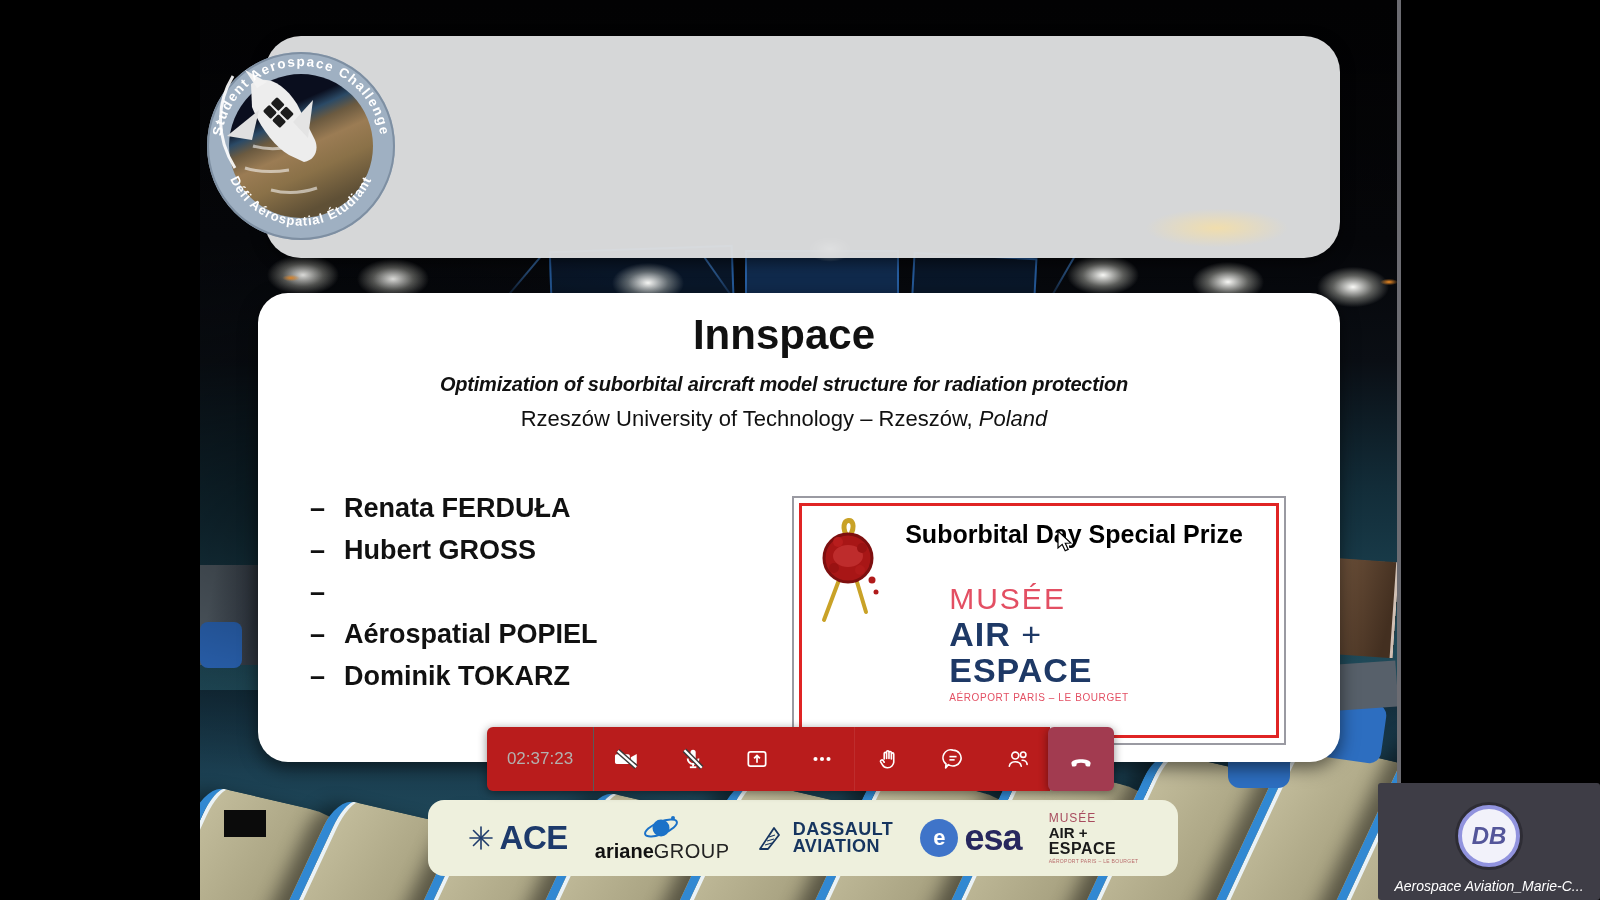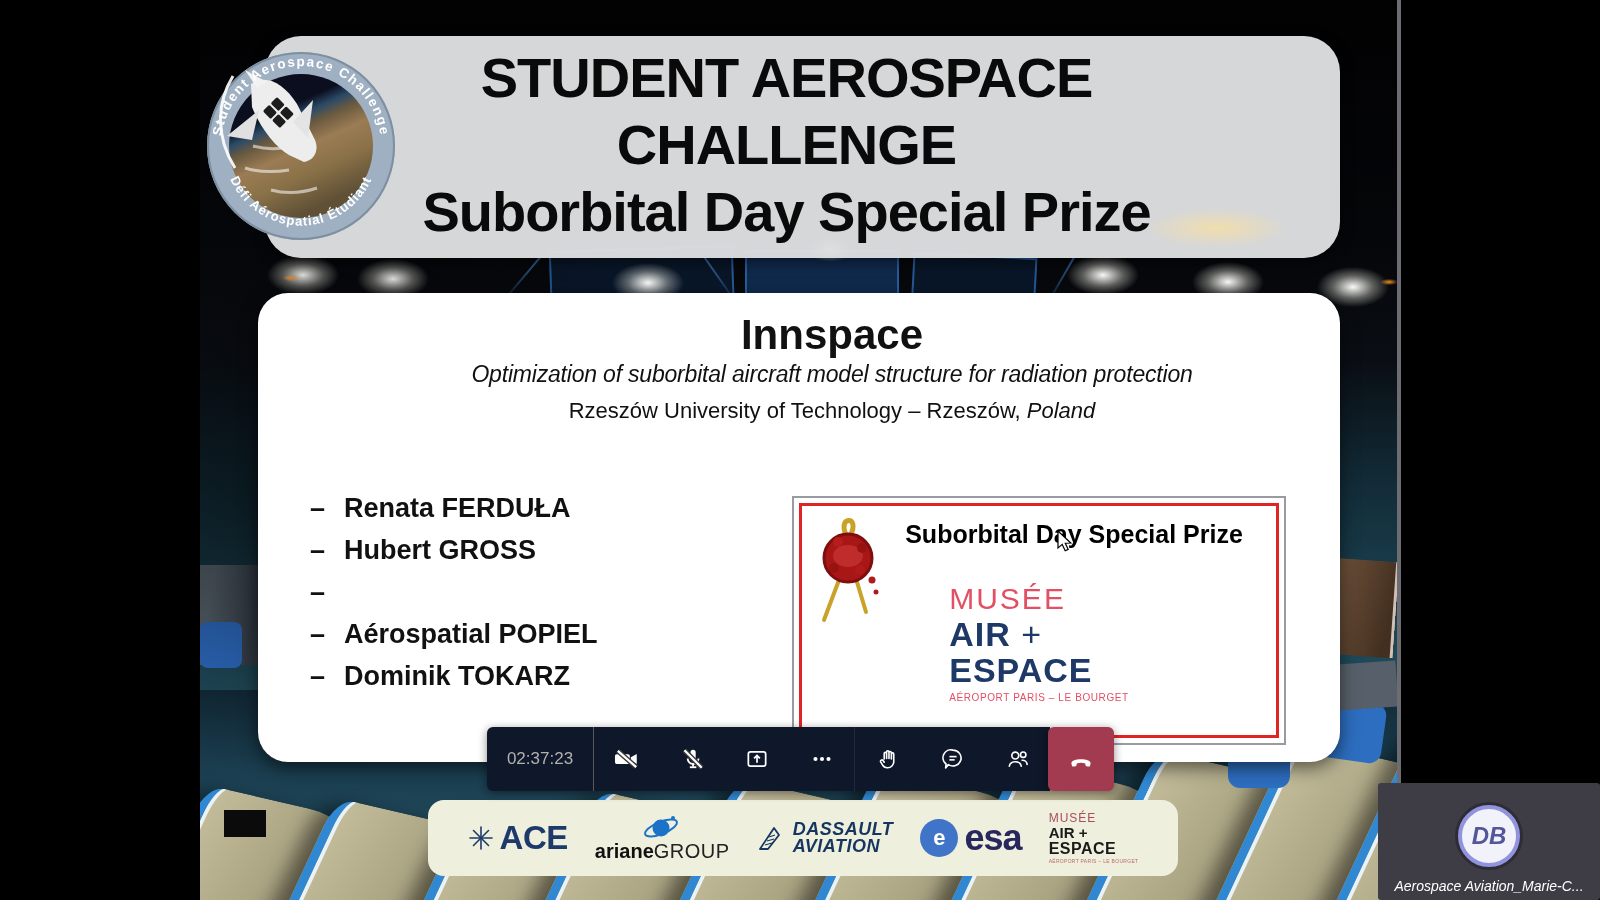--- a/index.html
+++ b/index.html
@@ -42,23 +42,23 @@
     background:rgba(221,222,223,.97);z-index:3;box-shadow:0 4px 14px rgba(0,0,0,.5);}
   #banner .glow{position:absolute;right:28px;bottom:4px;width:190px;height:52px;border-radius:50%;
     background:radial-gradient(closest-side,rgba(255,225,150,.65),rgba(255,225,150,0) 75%);}
   #banner-text{position:absolute;left:0;top:8px;width:1043px;text-align:center;color:#0a0a0a;
     font-weight:bold;font-size:56px;line-height:67px;letter-spacing:-1px;}
   
   #badge{position:absolute;left:205px;top:50px;width:192px;height:192px;z-index:4;}
   
   #card{position:absolute;left:258px;top:293px;width:1082px;height:469px;background:#fff;border-radius:30px;
     z-index:3;box-shadow:0 6px 18px rgba(0,0,0,.55);color:#111;}
-  #card .center-col{position:absolute;left:0;top:0;width:1052px;text-align:center;padding-left:48px;}
+  #card .center-col{position:absolute;left:0;top:0;width:1052px;text-align:center;}
   #team{margin-top:18px;font-size:42px;font-weight:bold;}
-  #proj{margin-top:2px;font-size:23px;font-weight:normal;font-style:italic;letter-spacing:-.2px;}
+  #proj{margin-top:14px;font-size:20px;font-weight:bold;font-style:italic;letter-spacing:-.2px;}
   #affil{margin-top:10px;font-size:22px;}
   #affil .country{font-style:italic;}
   #members{position:absolute;left:52px;top:200px;}
   .member{display:flex;align-items:baseline;height:42px;font-size:27px;font-weight:bold;}
   .member .dash{width:34px;}
   
   #prize{position:absolute;left:534px;top:203px;width:490px;height:245px;background:#fff;
     border:2px solid #9a9aa2;}
   #prize .red{position:absolute;inset:5px;border:3px solid #e02424;}
   #prize-title{position:absolute;left:78px;right:8px;top:22px;text-align:center;
@@ -66,38 +66,38 @@
   #seal{position:absolute;left:10px;top:10px;}
   #musee{position:absolute;left:0;right:0;top:84px;text-align:center;}
   #musee .inner{display:inline-block;text-align:left;}
   .mu-1{font-size:30px;font-weight:300;letter-spacing:2px;color:#e34f63;line-height:34px;}
   .mu-2{font-size:34px;font-weight:800;color:#1e3966;line-height:36px;letter-spacing:1px;}
   .mu-2 .plus{font-weight:400;}
   .mu-3{font-size:34px;font-weight:800;color:#1e3966;line-height:36px;letter-spacing:1px;}
   .mu-sub{font-size:10px;letter-spacing:.6px;color:#e34f63;margin-top:4px;}
   
   #toolbar{position:absolute;left:487px;top:727px;height:64px;display:flex;z-index:5;
-    background:#0f172a;border-radius:6px 0 0 6px;box-shadow:0 2px 10px rgba(0,0,0,.45);}
+    background:#b91c1c;border-radius:6px 0 0 6px;box-shadow:0 2px 10px rgba(0,0,0,.45);}
   #timer{width:106px;display:flex;align-items:center;justify-content:center;
     font-size:17px;color:#b3b1af;border-right:1px solid #5a5959;}
   .tbtn{width:65px;display:flex;align-items:center;justify-content:center;cursor:pointer;}
   .tbtn.sep{border-left:1px solid rgba(255,255,255,.08);}
   #hangup{position:absolute;left:1048px;top:727px;width:66px;height:64px;background:#a23b50;
     border-radius:6px;display:flex;align-items:center;justify-content:center;z-index:5;cursor:pointer;
     box-shadow:0 2px 10px rgba(0,0,0,.45);}
   
   #sponsors{position:absolute;left:428px;top:800px;width:750px;height:76px;background:#eef0dd;
     border-radius:16px;z-index:4;display:flex;align-items:center;justify-content:space-around;padding:0 26px;box-sizing:border-box;}
   .sp{display:flex;align-items:center;gap:6px;}
   #sp-ace span{font-size:33px;font-weight:800;color:#1d3a6b;letter-spacing:-.5px;}
   #sp-ariane{display:flex;flex-direction:column;align-items:center;}
   #sp-ariane .txt{font-size:20px;margin-top:-3px;color:#111;}
   #sp-ariane .txt b{font-weight:800;}
   #sp-ariane .txt .lt{font-weight:400;letter-spacing:.5px;color:#222;}
-  #sp-dass .txt{font-size:18px;line-height:17px;font-weight:800;font-style:italic;color:#16355f;letter-spacing:.5px;}
+  #sp-dass .txt{font-size:18px;line-height:17px;font-weight:800;color:#16355f;letter-spacing:.5px;}
   #sp-esa .txt{font-size:36px;font-weight:800;color:#27275e;letter-spacing:-1px;}
   #sp-esa .disc{width:38px;height:38px;border-radius:50%;background:#3f74c9;color:#fff;
     display:flex;align-items:center;justify-content:center;font-size:22px;font-weight:bold;}
   #sp-musee{display:flex;flex-direction:column;align-items:flex-start;line-height:1;}
   #sp-musee .l1{font-size:12px;letter-spacing:1px;color:#a84b5e;font-weight:300;}
   #sp-musee .l2{font-size:15px;font-weight:800;color:#1a1a1a;margin-top:1px;}
   #sp-musee .l3{font-size:16px;font-weight:800;color:#1a1a1a;margin-top:1px;letter-spacing:.5px;}
   #sp-musee .ls{font-size:5px;color:#b86a6a;margin-top:2px;letter-spacing:.3px;}
   
   #caption{position:absolute;left:38px;top:855px;z-index:6;color:#fff;font-size:18px;
@@ -152,25 +152,20 @@
     <div class="light" style="left:1105px;top:260px;"></div>
     <div class="light" style="left:600px;top:232px;width:60px;height:34px;"></div>
     <div class="glint" style="left:80px;top:274px;"></div>
     <div class="glint" style="left:1178px;top:278px;"></div>
   </div>
 
   <div id="screen-edge"></div>
 
   <div id="banner">
     <div class="glow"></div>
-    <div id="banner-text">
-      <div>STUDENT AEROSPACE</div>
-      <div>CHALLENGE</div>
-      <div>Suborbital Day Special Prize</div>
-    </div>
   </div>
 
   <div id="badge">
     <svg width="192" height="192" viewBox="0 0 192 192">
       <circle cx="96" cy="96" r="94" fill="#9fb0c2"></circle>
       <circle cx="96" cy="96" r="93" fill="none" stroke="#7e8fa2" stroke-width="2"></circle>
       <defs>
         <linearGradient id="earth" x1="0" y1="0" x2="0.45" y2="1">
           <stop offset="0" stop-color="#0a0e1e"></stop>
             <stop offset="0.34" stop-color="#0a0e1e"></stop>

